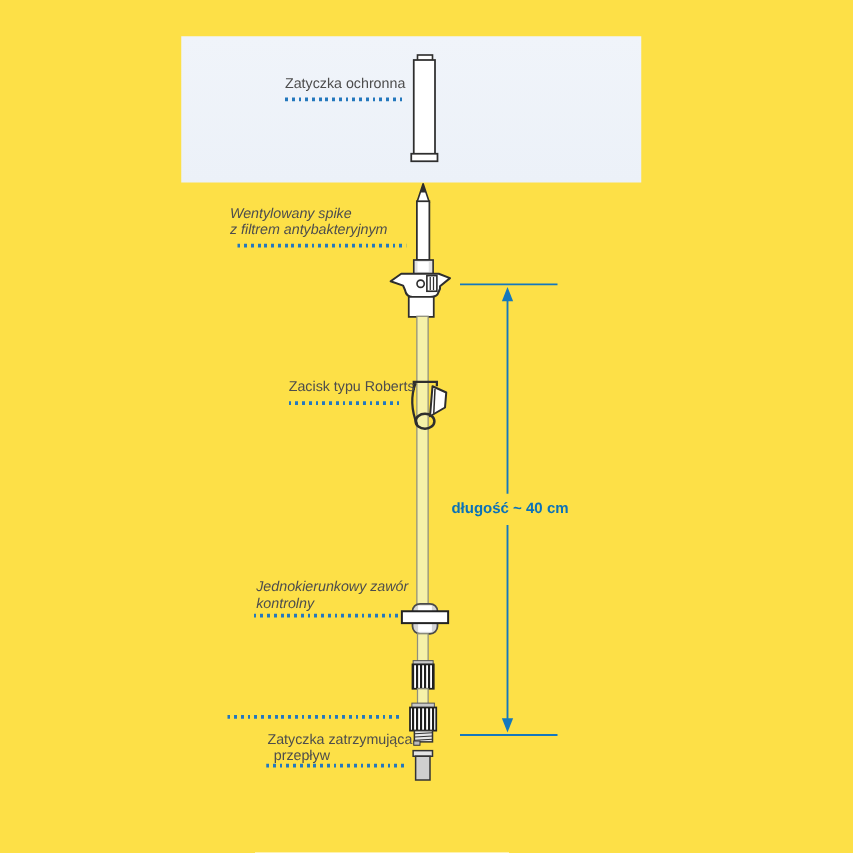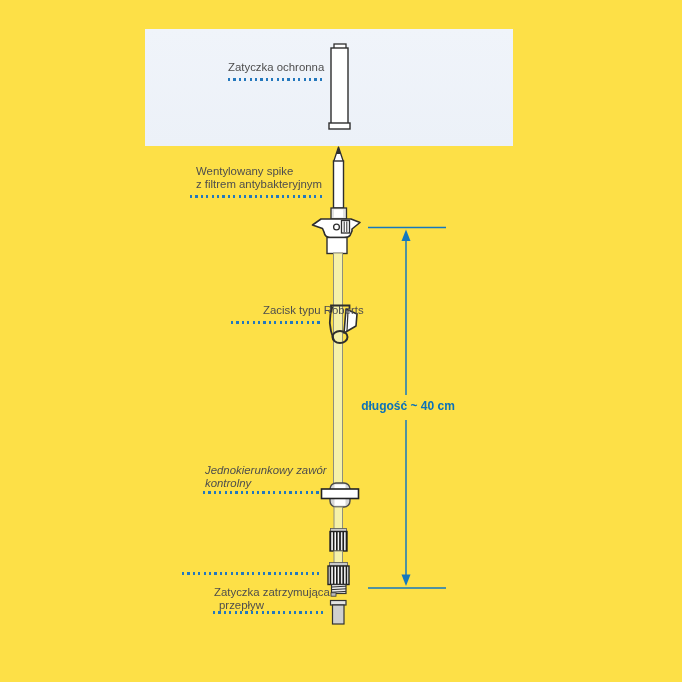--- a/index.html
+++ b/index.html
@@ -106,27 +106,27 @@
       <polygon points="406,229.5 401.5,241 410.5,241" fill="#1478be" stroke="none"></polygon>
       <polygon points="406,586 401.5,574.5 410.5,574.5" fill="#1478be" stroke="none"></polygon>
     </g>
   </svg>
 
   <div class="label" style="left:228px;top:61px;">
     <span>Zatyczka ochronna</span>
   </div>
   <div class="dots" style="left:228px;top:78px;width:94px;"></div>
 
-  <div class="label" style="left:196px;top:165px;">
+  <div class="label" style="left:184px;top:165px;font-style:italic;">
     <span>Wentylowany spike</span>
     <span>z filtrem antybakteryjnym</span>
   </div>
   <div class="dots" style="left:190px;top:195px;width:135px;"></div>
 
-  <div class="label" style="left:231px;top:304px;margin-left:32px;">
+  <div class="label" style="left:231px;top:304px;">
     <span>Zacisk typu Roberts</span>
   </div>
   <div class="dots" style="left:231px;top:321px;width:91px;"></div>
 
   <div class="label" style="left:205px;top:464px;font-style:italic;">
     <span>Jednokierunkowy zawór</span>
     <span>kontrolny</span>
   </div>
   <div class="dots" style="left:203px;top:491px;width:117px;"></div>
 

